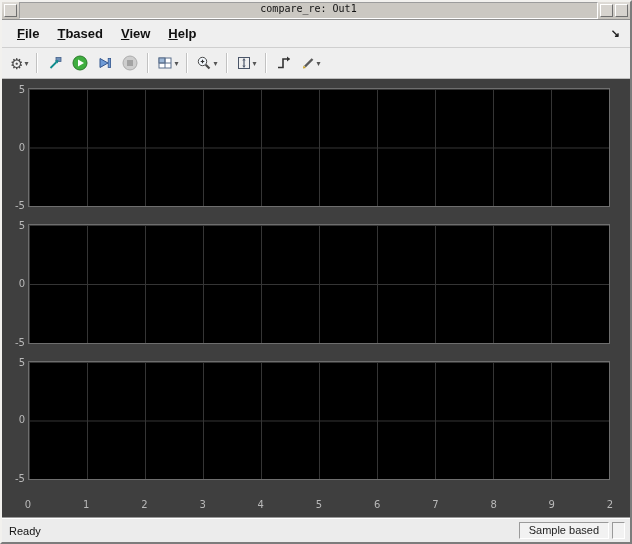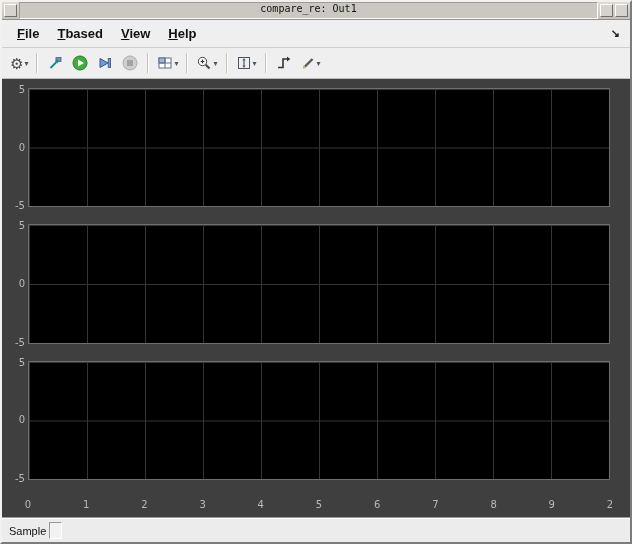--- a/index.html
+++ b/index.html
@@ -304,17 +304,18 @@
       <span class="xlab" style="left:60%">6</span>
       <span class="xlab" style="left:70%">7</span>
       <span class="xlab" style="left:80%">8</span>
       <span class="xlab" style="left:90%">9</span>
       <span class="xlab" style="left:100%">2</span>
     </div>
 
   </div>
 
   <div class="statusbar">
-    <span class="status-left">Sample</span>
+    <span class="status-left">Ready</span>
+    <span class="status-box">Sample based</span>
     <span class="grip"></span>
   </div>
 
 </div>
 
 </body></html>

